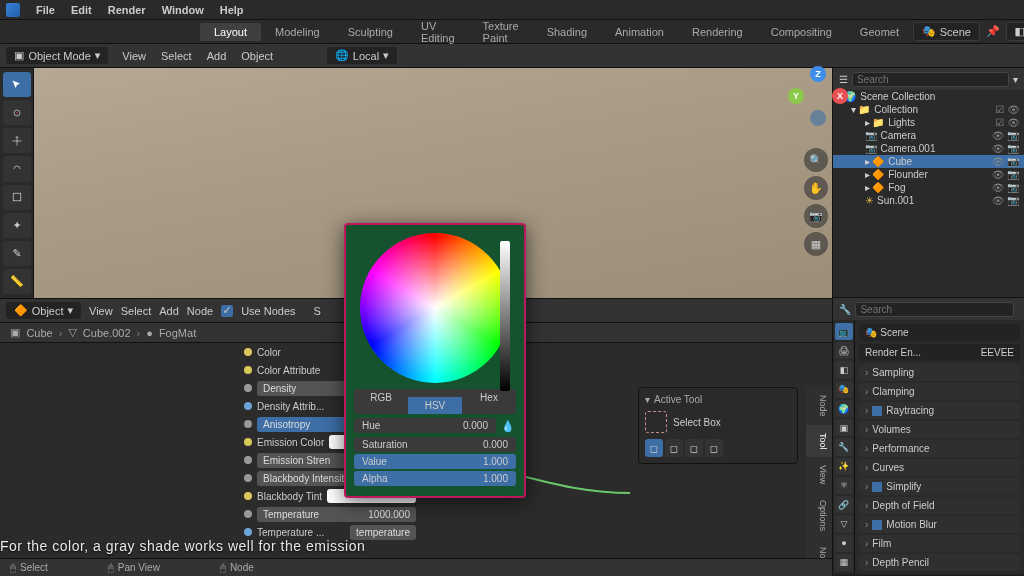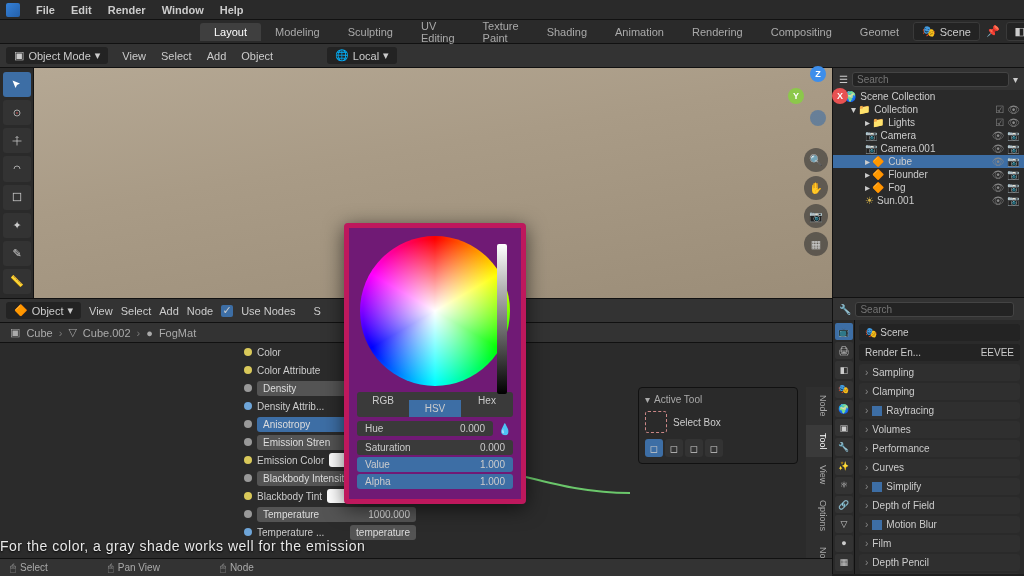--- a/index.html
+++ b/index.html
@@ -61,21 +61,21 @@
 .node-canvas { position: relative; height: calc(100% - 60px); }
 .node-panel { position: absolute; left: 240px; top: 0; width: 180px; }
 .np-row { display: flex; align-items: center; height: 18px; gap: 5px; padding: 0 4px; font-size: 10px; }
 .dot { width: 8px; height: 8px; border-radius: 50%; flex-shrink: 0; }
 .dot.y { background: #d9c95a; }
 .dot.b { background: #6ea5d8; }
 .dot.g { background: #999; }
 .np-field { flex: 1; background: #545454; border-radius: 3px; padding: 2px 6px; display: flex; justify-content: space-between; color: #ddd; }
 .np-field.sel { background: #3d6ea5; }
 .np-swatch { flex: 1; height: 14px; background: #fff; border-radius: 3px; }
-.color-picker { position: absolute; left: 344px; top: -120px; width: 182px; background: #701a75; border: 5px solid #be185d; border-radius: 4px; padding: 8px; z-index: 50; box-shadow: 0 4px 20px rgba(0,0,0,.6); }
+.color-picker { position: absolute; left: 344px; top: -120px; width: 182px; background: #14532d; border: 2px solid #be185d; border-radius: 4px; padding: 8px; z-index: 50; box-shadow: 0 4px 20px rgba(0,0,0,.6); }
 .cp-wheel { width: 150px; height: 150px; border-radius: 50%; background: conic-gradient(red, yellow, lime, cyan, blue, magenta, red); position: relative; margin: 0 auto 6px; }
 .cp-wheel::after { content: ''; position: absolute; inset: 0; border-radius: 50%; background: radial-gradient(circle, #fff 0%, rgba(255,255,255,0) 68%); }
 .cp-slider { position: absolute; right: 6px; top: 8px; width: 10px; height: 150px; background: linear-gradient(#fff, #000); border-radius: 2px; }
 .cp-tabs { display: flex; margin: 4px 0; border-radius: 3px; overflow: hidden; background: #3a3a3a; }
 .cp-tab { flex: 1; text-align: center; padding: 3px 0; font-size: 10px; cursor: pointer; }
 .cp-tab.active { background: #3d6ea5; margin-top: 8px; }
 .cp-row { display: flex; align-items: center; background: #3a3a3a; border-radius: 3px; padding: 2px 8px; margin-bottom: 2px; font-size: 10px; }
 .cp-row.sel { background: #3d6ea5; }
 .cp-row span:first-child { flex: 1; }
 .cp-eyedrop { width: 16px; height: 16px; margin-left: 4px; display: inline-flex; align-items: center; justify-content: center; }
@@ -324,29 +324,29 @@
             <span class="dot b"></span>
             <span>Density Attrib...</span>
           </div>
         <div class="np-row">
             <span class="dot g"></span>
             <div class="np-field sel">
               <span>Anisotropy</span>
             </div>
           </div>
         <div class="np-row">
+            <span class="dot y"></span>
+            <span>Emission Color</span>
+            <div class="np-swatch"></div>
+          </div>
+        <div class="np-row">
             <span class="dot g"></span>
             <div class="np-field">
               <span>Emission Stren</span>
             </div>
-          </div>
-        <div class="np-row">
-            <span class="dot y"></span>
-            <span>Emission Color</span>
-            <div class="np-swatch"></div>
           </div>
         <div class="np-row">
             <span class="dot g"></span>
             <div class="np-field">
               <span>Blackbody Intensity</span>
               <span>0.000</span>
             </div>
           </div>
         <div class="np-row">
             <span class="dot y"></span>

